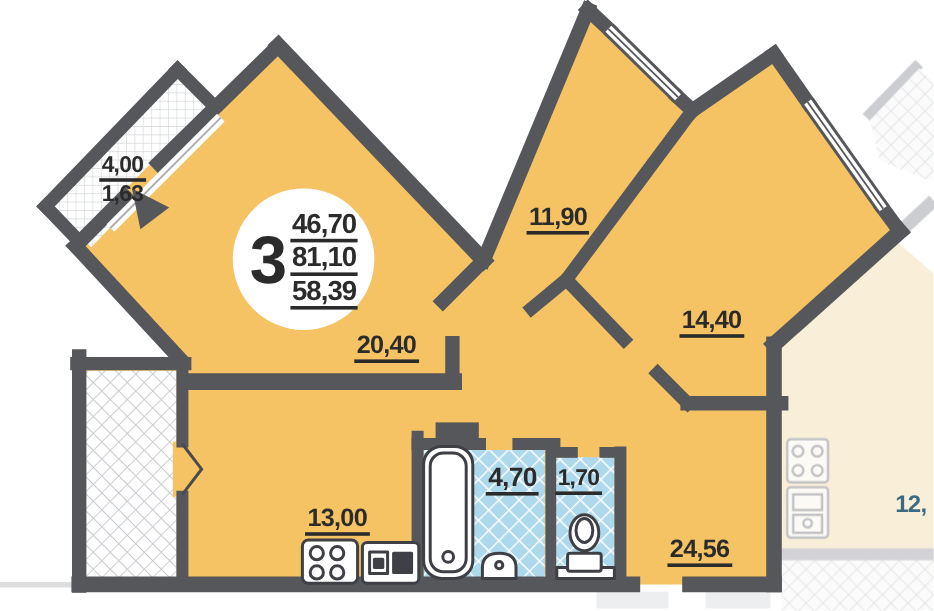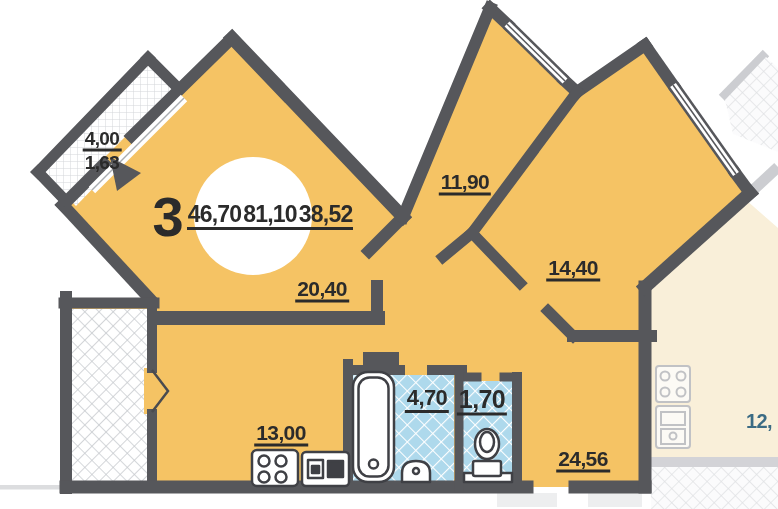--- a/index.html
+++ b/index.html
@@ -13,21 +13,21 @@
   .room{fill:var(--room);}
   .label{position:absolute;transform:translate(-50%,-50%);color:var(--ink);
          font-weight:bold;font-size:21px;letter-spacing:-0.6px;white-space:nowrap;line-height:1;}
   .label .txt{display:inline-block;border-bottom:3px solid var(--ink);padding:0 2px 1px 2px;}
   .frac{display:flex;flex-direction:column;align-items:center;font-size:19px;}
   .frac .top{border-bottom:3px solid var(--ink);padding:0 2px 1px 2px;}
   .frac .bot{padding-top:1px;}
   .badge{position:absolute;left:194px;top:157px;width:118px;height:118px;background:#fff;
          border-radius:50%;display:flex;align-items:center;justify-content:center;gap:5px;}
   .badge-count{font-weight:bold;font-size:56px;color:var(--ink);letter-spacing:-2px;}
-  .badge-areas{display:flex;align-items:flex-end;}
+  .badge-areas{display:flex;flex-direction:column;align-items:flex-end;}
   .barea{display:block;font-weight:bold;font-size:23px;line-height:25px;color:var(--ink);
          border-bottom:3px solid var(--ink);letter-spacing:-0.8px;padding:0 1px;}
   .faded{color:#0c4a6e;opacity:.8;font-size:20px;}
 </style>
 </head>
 <body>
 
 <div class="stage">
 <svg width="778" height="509" viewBox="0 0 778 509">
   <defs>
@@ -185,33 +185,33 @@
   <div class="label frac" style="left:102px;top:150px">
     <span class="top">4,00</span>
     <span class="bot">1,63</span>
   </div>
 
   <div class="badge">
     <span class="badge-count">3</span>
     <span class="badge-areas">
       <span class="barea">46,70</span>
       <span class="barea">81,10</span>
-      <span class="barea">38,52</span>
+      <span class="barea">58,39</span>
     </span>
   </div>
 
   <div class="label" style="left:322px;top:290px">
     <span class="txt">20,40</span></div>
   <div class="label" style="left:465px;top:183px">
     <span class="txt">11,90</span></div>
-  <div class="label" style="left:573px;top:269px">
+  <div class="label" style="left:593px;top:269px">
     <span class="txt">14,40</span></div>
   <div class="label" style="left:281px;top:434px">
     <span class="txt">13,00</span></div>
   <div class="label" style="left:427px;top:400px;font-size:22px">
     <span class="txt">4,70</span></div>
-  <div class="label" style="left:482px;top:401px;font-size:25px">
+  <div class="label" style="left:482px;top:401px;font-size:19px">
     <span class="txt">1,70</span></div>
   <div class="label" style="left:583px;top:460px">
     <span class="txt">24,56</span></div>
   <div class="label faded" style="left:759px;top:421px">
     <span>12,</span></div>
 </div>
 
 </body></html>

